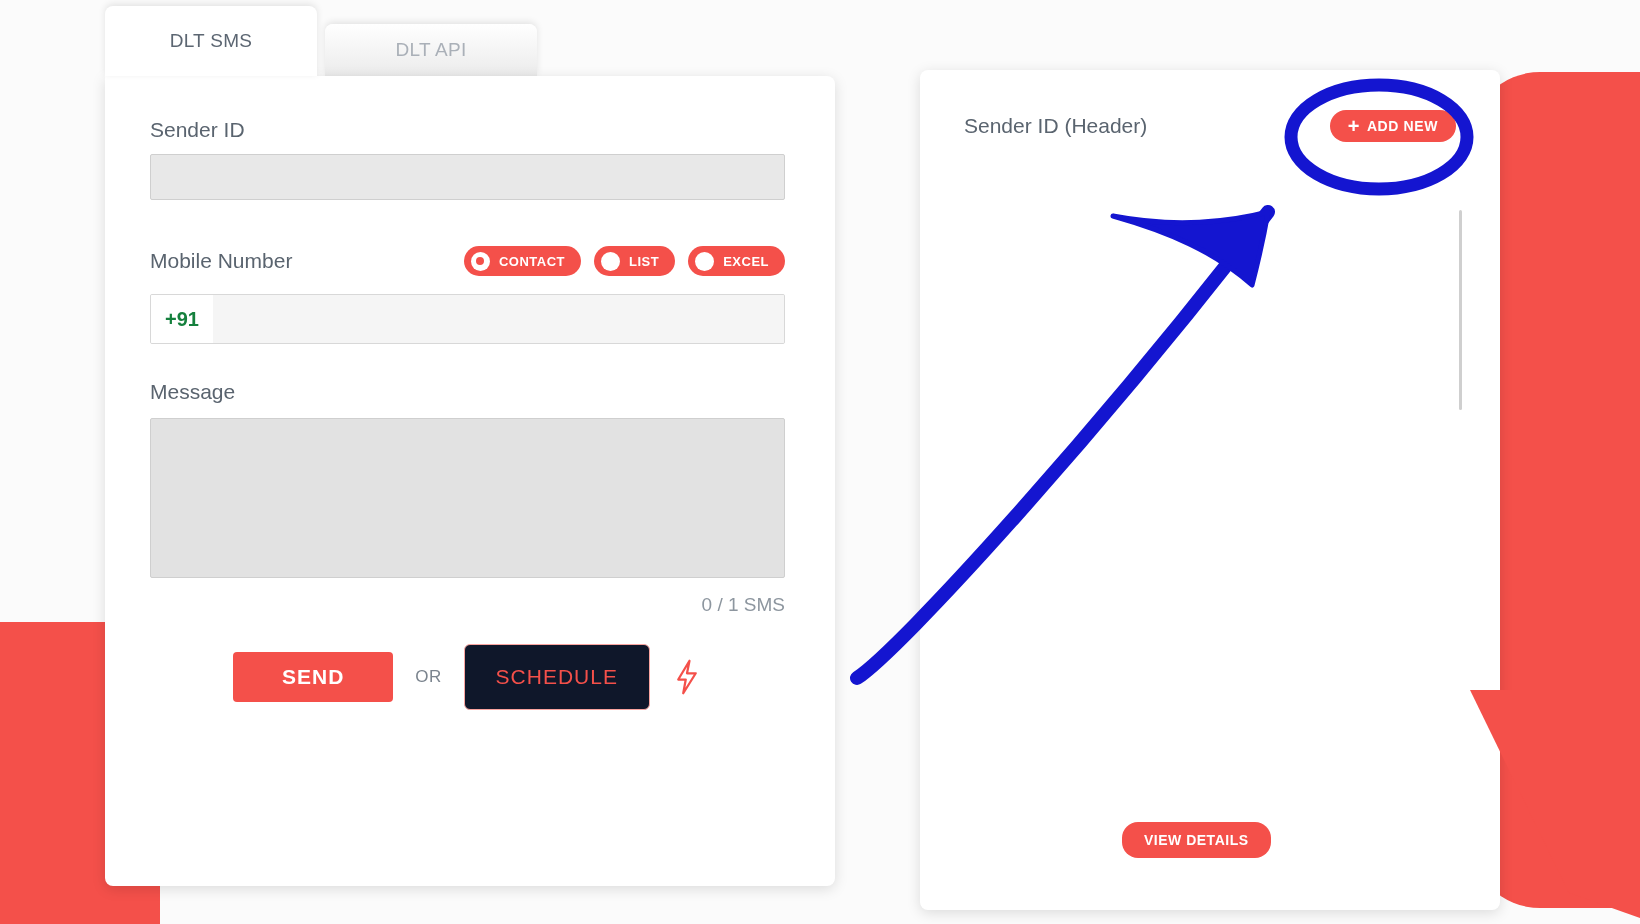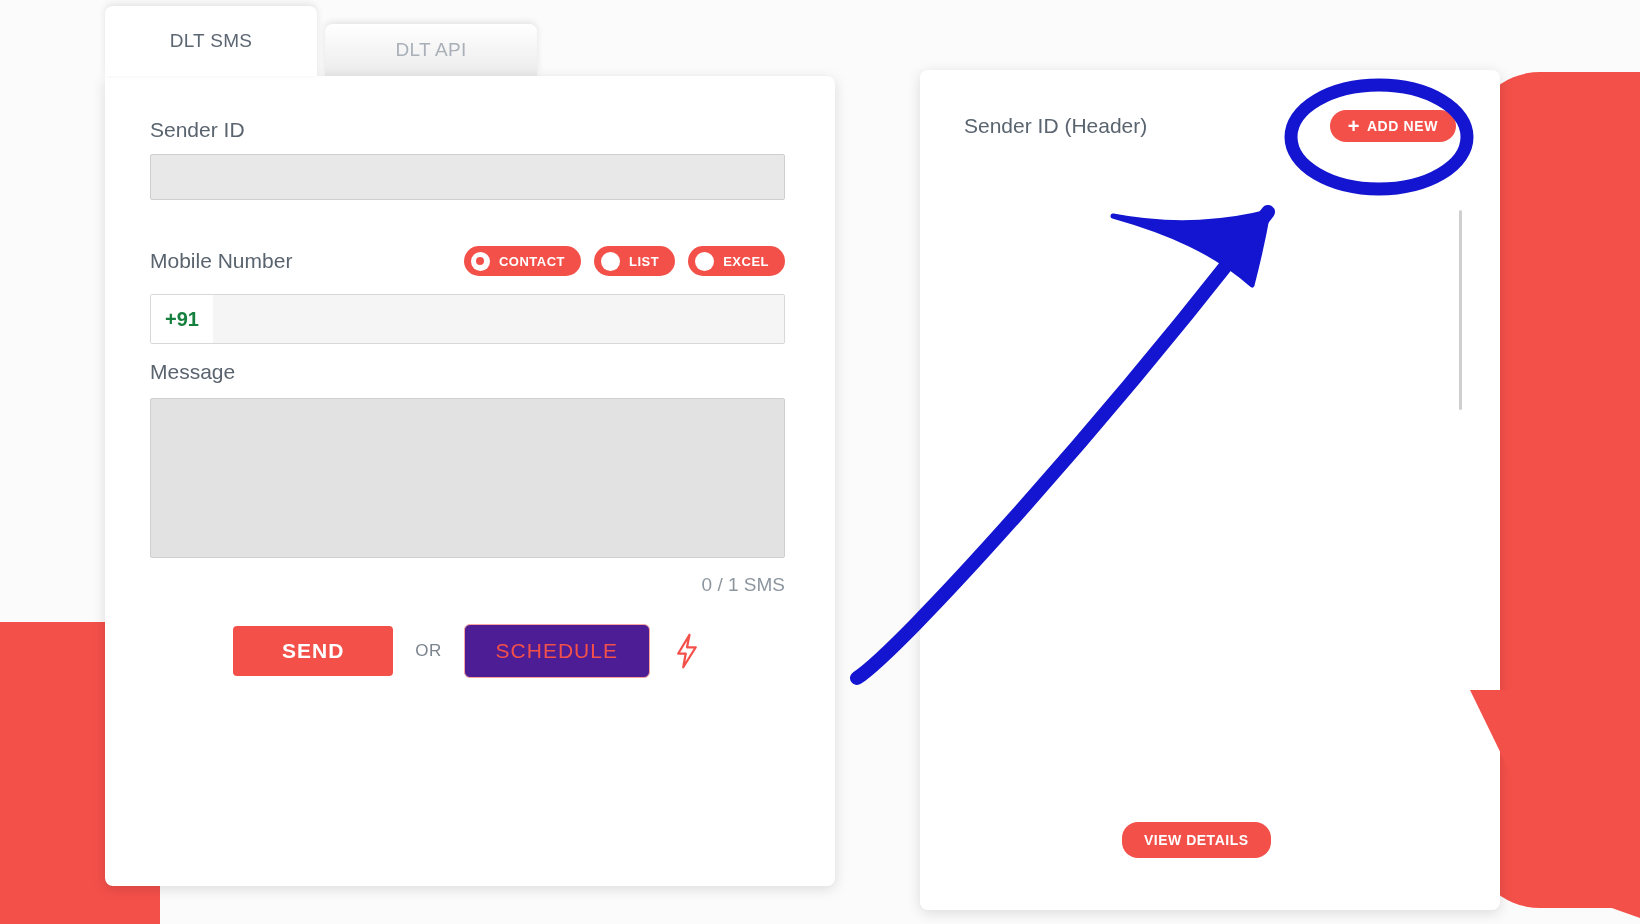--- a/index.html
+++ b/index.html
@@ -91,22 +91,22 @@
   .action-row{
     display:flex;align-items:center;justify-content:center;gap:22px;margin-top:28px;
   }
   .btn-send{
     background:#f4504a;color:#fff;border:none;border-radius:4px;
     width:160px;height:50px;font-size:21px;font-weight:bold;letter-spacing:1px;
     cursor:pointer;font-family:"Liberation Sans","DejaVu Sans",sans-serif;
   }
   .or-text{font-size:17px;color:#7b848e;letter-spacing:.5px;}
   .btn-schedule{
-    background:#4c1d95;color:#f4504a;border:1.5px solid #f9a49f;border-radius:6px;
-    width:186px;height:54px;font-size:21px;letter-spacing:1px;
+    background:#0f172a;color:#f4504a;border:1.5px solid #f9a49f;border-radius:6px;
+    width:186px;height:66px;font-size:21px;letter-spacing:1px;
     cursor:pointer;font-family:"Liberation Sans","DejaVu Sans",sans-serif;
   }
   .bolt-icon{color:#f4504a;display:flex;align-items:center;cursor:pointer;}
 
   
   #card-right{
     position:absolute;left:920px;top:70px;width:580px;height:840px;
     background:#fff;border-radius:8px;
     box-shadow:0 3px 14px rgba(0,0,0,.13);
     box-sizing:border-box;padding:40px 44px;
@@ -172,21 +172,21 @@
           <span>EXCEL</span>
         </button>
       </div>
     </div>
 
     <div class="phone-row">
       <div class="phone-prefix">+91</div>
       <div class="phone-input"></div>
     </div>
 
-    <div class="field-label" style="margin:16px 0 14px;">Message</div>
+    <div class="field-label" style="margin:36px 0 14px;">Message</div>
     <div class="textarea-disabled"></div>
     <div class="sms-count">0 / 1 SMS</div>
 
     <div class="action-row">
       <button class="btn-send">SEND</button>
       <span class="or-text">OR</span>
       <button class="btn-schedule">SCHEDULE</button>
       <span class="bolt-icon">
         <svg width="30" height="38" viewBox="0 0 24 30" fill="none" stroke="#f4504a" stroke-width="1.8" stroke-linejoin="round">
           <path d="M14 2 L5 17 H11 L9 28 L19 12 H12 Z"></path>

